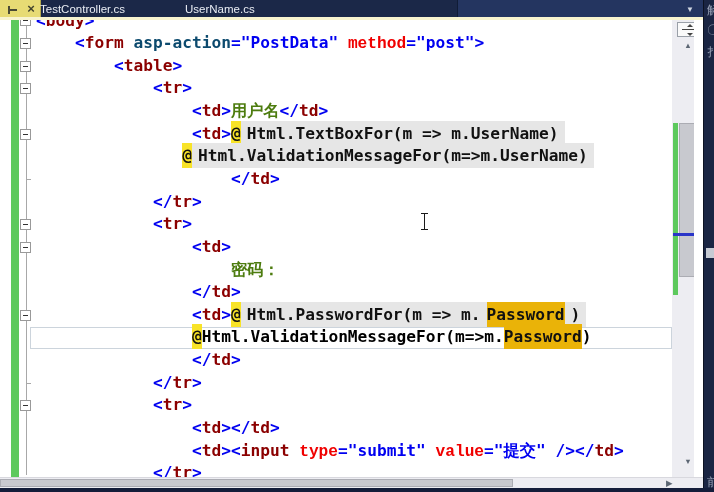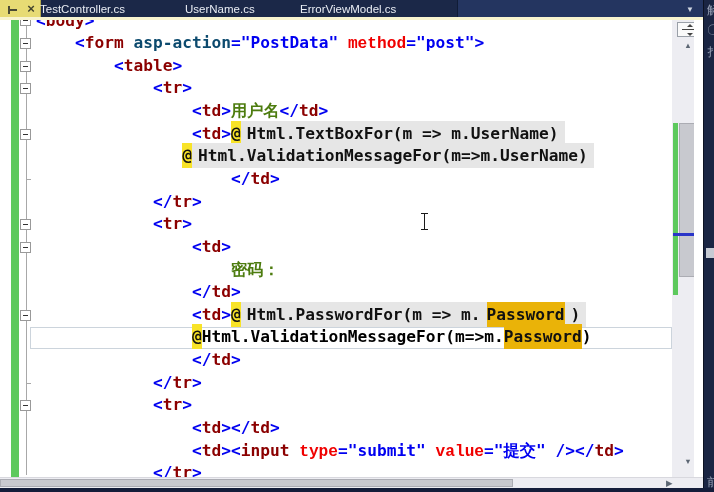--- a/index.html
+++ b/index.html
@@ -78,21 +78,20 @@
     <div id="tabwell-right"></div>
     <div id="pin-area">
       <span class="pinglyph">
           <i class="ph1"></i>
           <i class="ph2"></i>
         </span>
       <span id="tab-close">×</span>
     </div>
     <span class="tab" id="tab-1">TestController.cs</span>
     <span class="tab" id="tab-2">UserName.cs</span>
-    <span class="tab" id="tab-3">ErrorViewModel.cs</span>
     <span id="tab-overflow">▼</span>
   </div>
   <div id="accent-line"></div>
 
   <div id="editor">
     <div id="change-bar"></div>
     <div id="fold-margin">
       <div id="fold-line"></div>
     <div class="fold-box" style="top: -4.18px;">
           <i></i>

